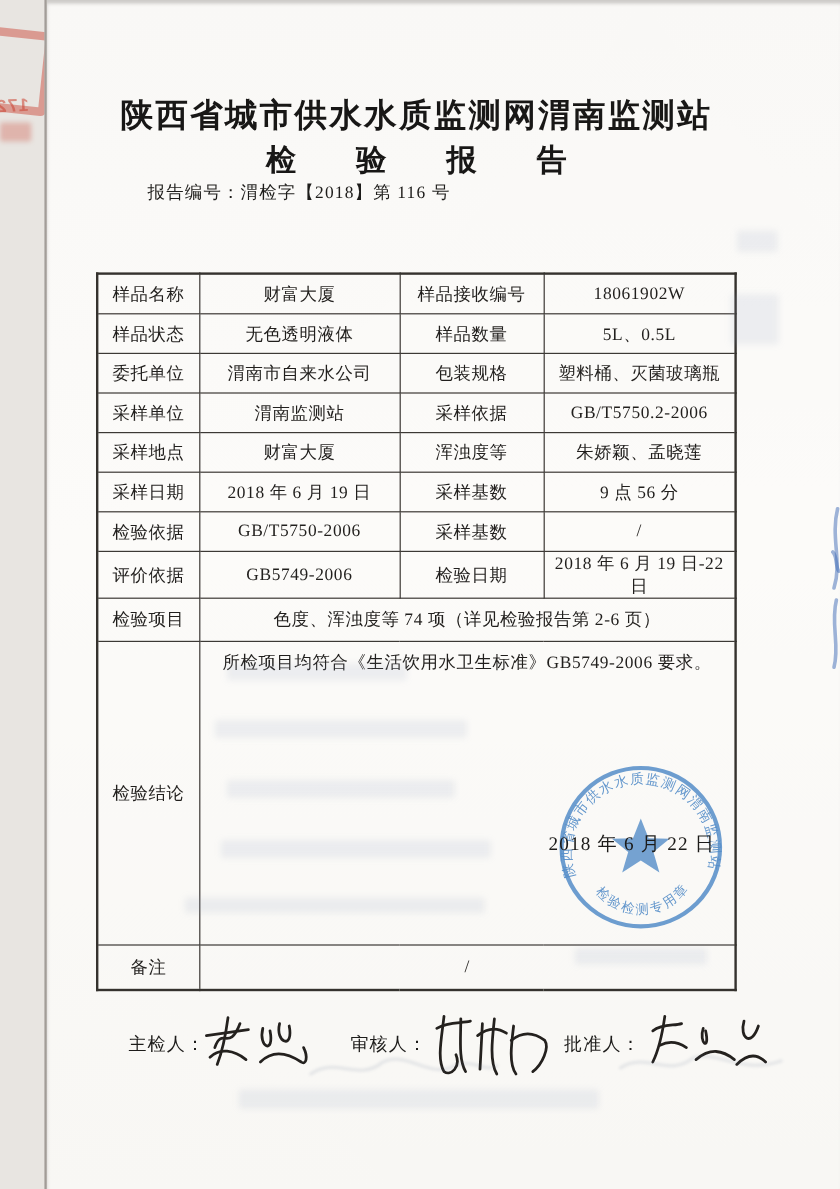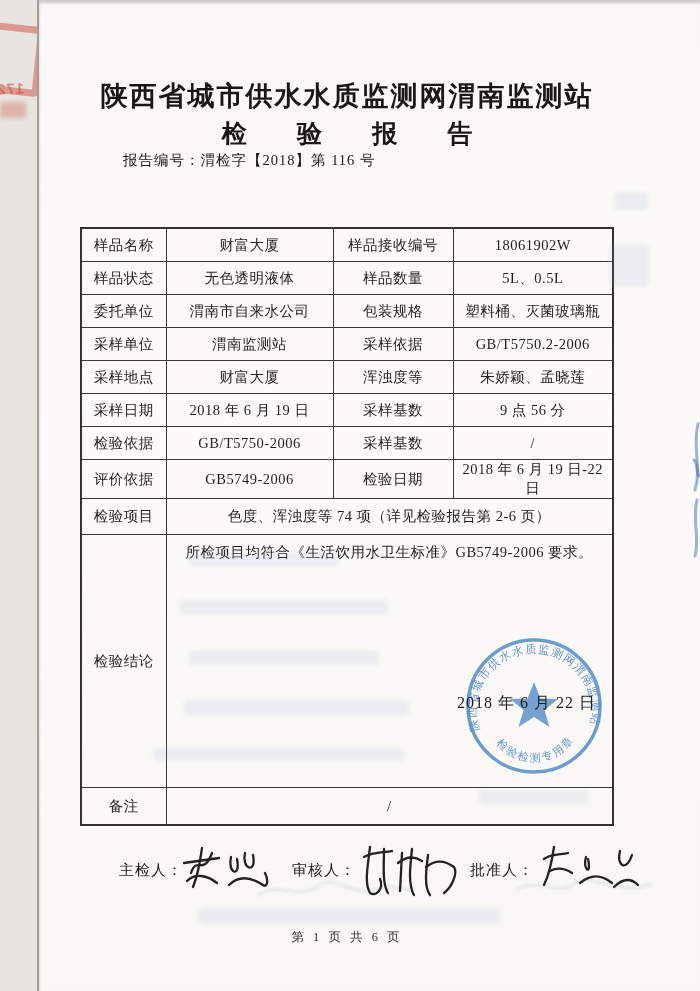--- a/index.html
+++ b/index.html
@@ -181,21 +181,21 @@
       </td>
     </tr>
     <tr class="remark">
       <td>备注</td>
       <td colspan="3">/</td>
     </tr>
   </tbody>
     </table>
 
   <div class="sig-row">
-    <div class="sig-group" style="left:80px;width:190px;">
+    <div class="sig-group" style="left:68px;width:190px;">
       <span class="sig-label">主检人：</span>
       <svg class="sig-ink" style="left:60px;" width="110" height="55" viewBox="0 0 110 55">
         <path d="M12,30 C18,12 24,34 33,10"></path>
         <path d="M5,20 L40,15"></path>
         <path d="M23,5 C21,20 18,34 14,44"></path>
         <path d="M8,38 C16,30 28,32 38,40"></path>
         <path d="M52,14 C48,30 62,36 58,16"></path>
         <path d="M66,10 C62,26 78,32 74,12"></path>
         <path d="M50,42 C60,32 72,34 84,42 C88,45 90,38 86,30"></path>
       </svg>
@@ -220,21 +220,20 @@
         <path d="M18,4 C16,18 12,34 8,42"></path>
         <path d="M14,28 C22,24 30,26 36,30"></path>
         <path d="M50,14 C46,26 56,34 52,16"></path>
         <path d="M44,40 C56,30 66,32 76,40"></path>
         <path d="M84,8 C80,22 90,30 96,12"></path>
         <path d="M78,44 C88,34 96,36 102,42"></path>
       </svg>
     </div>
   </div>
 
-  <div class="footer">第 1 页 共 6 页</div>
 
   <div class="ghost" style="left:575px;top:192px;width:34px;height:18px;"></div>
   <div class="ghost" style="left:570px;top:245px;width:40px;height:42px;"></div>
   <div class="ghost" style="left:150px;top:553px;width:150px;height:14px;"></div>
   <div class="ghost" style="left:140px;top:600px;width:210px;height:15px;"></div>
   <div class="ghost" style="left:150px;top:650px;width:190px;height:15px;"></div>
   <div class="ghost" style="left:145px;top:700px;width:225px;height:15px;"></div>
   <div class="ghost" style="left:115px;top:748px;width:250px;height:13px;"></div>
   <div class="ghost" style="left:440px;top:790px;width:110px;height:14px;"></div>
   <div class="ghost" style="left:160px;top:908px;width:300px;height:16px;"></div>

